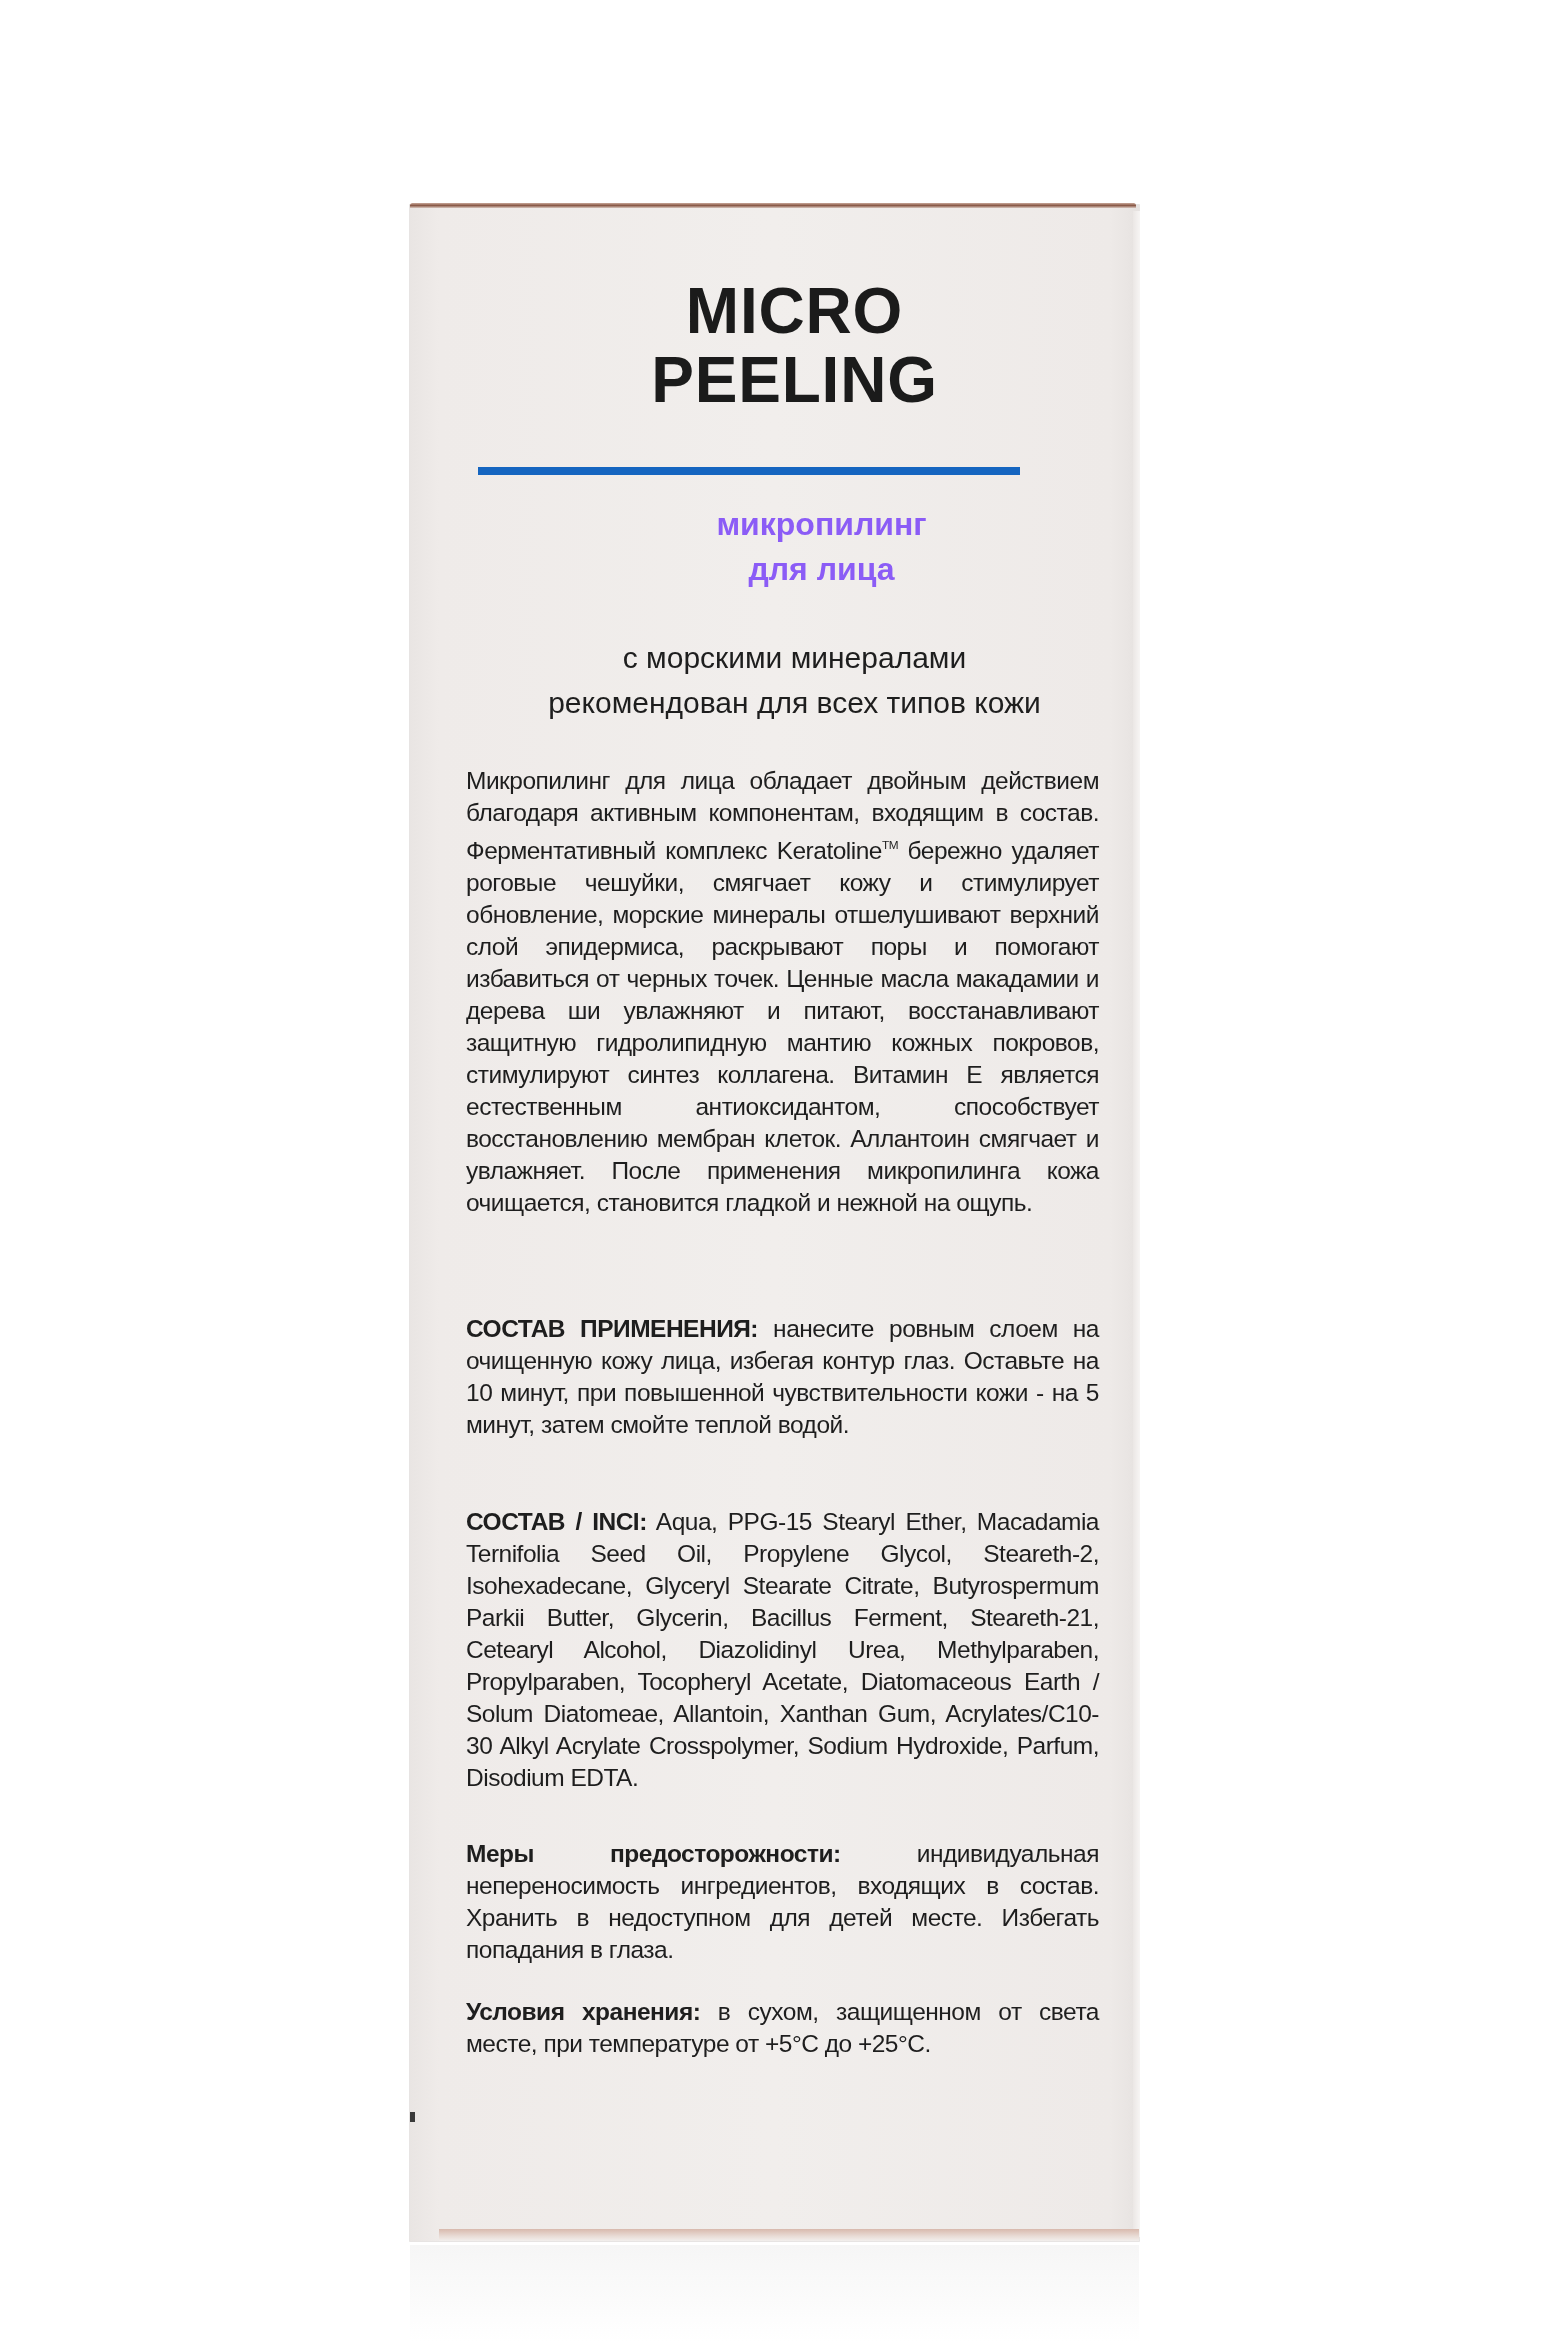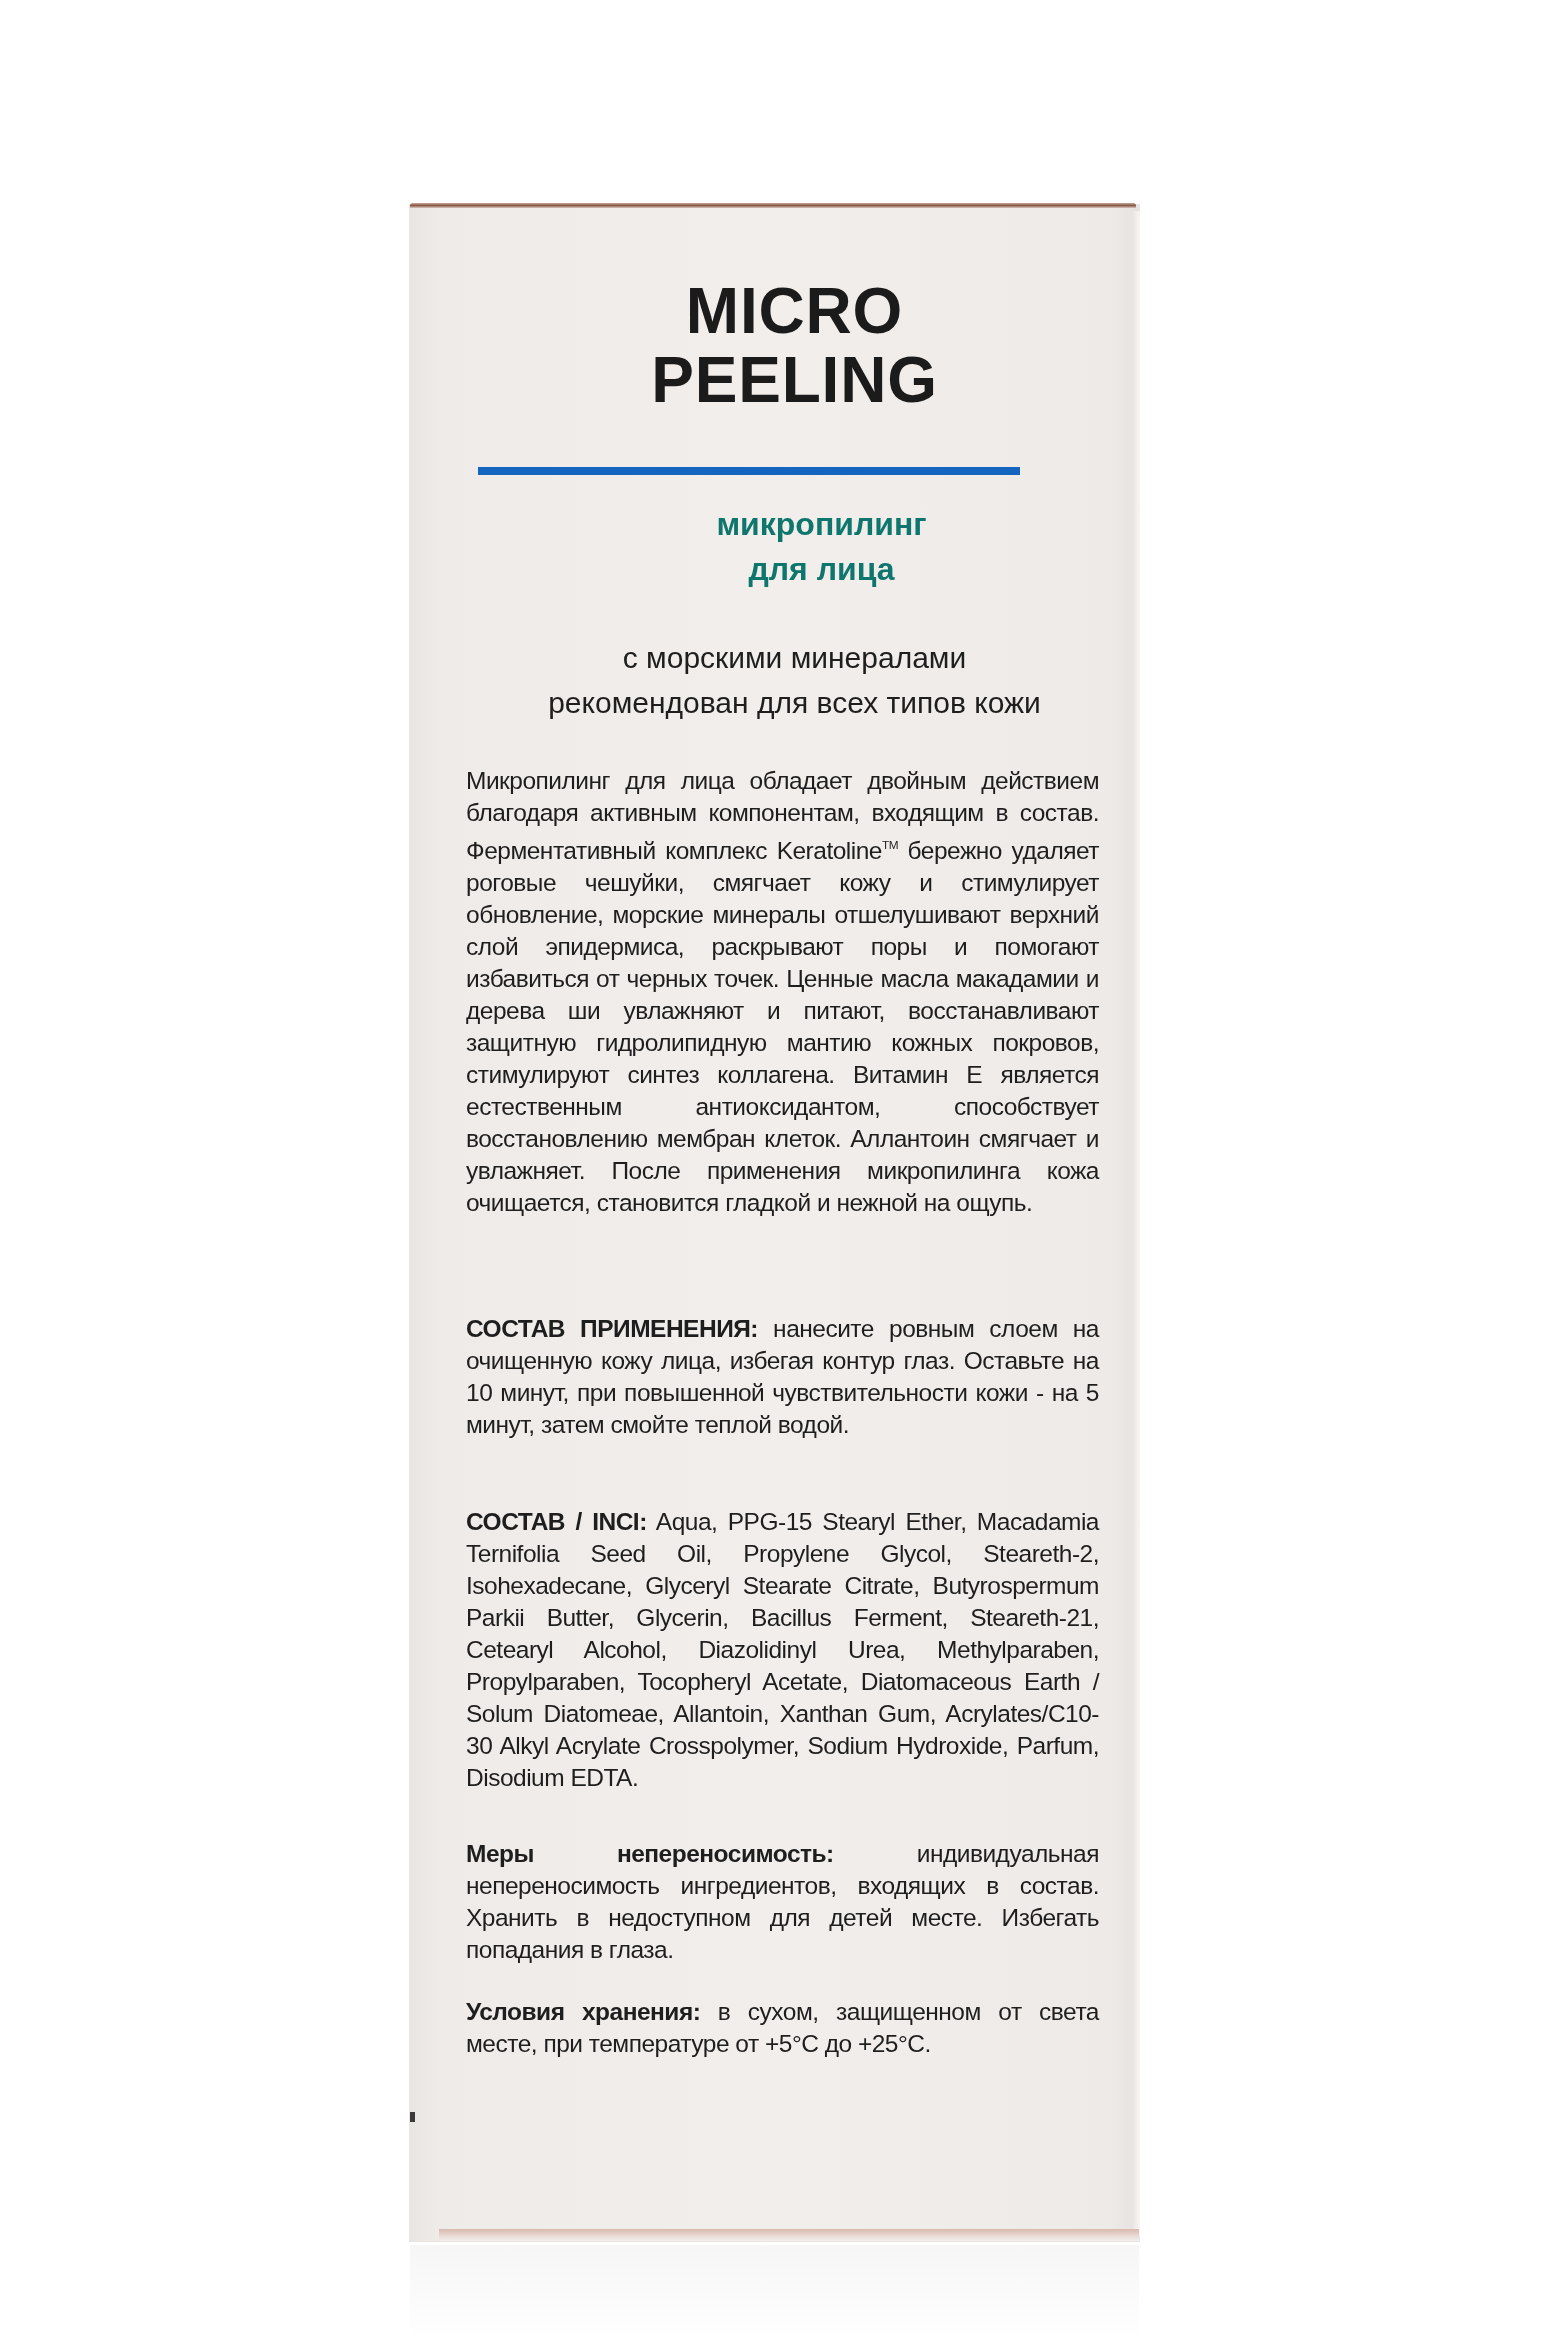--- a/index.html
+++ b/index.html
@@ -46,21 +46,21 @@
       padding-left: 20px;
     }
     .title.l1 { top: 279px; }
     .title.l2 { top: 348px; }
     .rule {
       position: absolute; left: 478px; top: 467px; width: 542px; height: 8.4px;
       background: #1565c0;
     }
     .subtitle {
       position: absolute; left: 410px; width: 823px; text-align: center;
-      color: #0f766e; font-weight: bold; font-size: 32px; line-height: 1.2;
+      color: #8b5cf6; font-weight: bold; font-size: 32px; line-height: 1.2;
     }
     .subtitle.l1 { top: 505px; }
     .subtitle.l2 { top: 550px; }
     .tagline {
       position: absolute; left: 410px; width: 729px; text-align: center;
       color: #1e1e1e; font-size: 30px; line-height: 1.2; padding-left: 20px;
     }
     .tagline.l1 { top: 640px; }
     .tagline.l2 { top: 685px; }
     .para {
@@ -96,16 +96,16 @@
 
 <div class="tagline l1">с морскими минералами</div>
 <div class="tagline l2">рекомендован для всех типов кожи</div>
 
 <div class="para p-desc"><span>Микропилинг для лица обладает двойным действием благодаря активным компонентам, входящим в состав. Ферментативный комплекс Keratoline</span><sup>TM</sup><span> бережно удаляет роговые чешуйки, смягчает кожу и стимулирует обновление, морские минералы отшелушивают верхний слой эпидермиса, раскрывают поры и помогают избавиться от черных точек. Ценные масла макадамии и дерева ши увлажняют и питают, восстанавливают защитную гидролипидную мантию кожных покровов, стимулируют синтез коллагена. Витамин Е является естественным антиоксидантом, способствует восстановлению мембран клеток. Аллантоин смягчает и увлажняет. После применения микропилинга кожа очищается, становится гладкой и нежной на ощупь.</span></div>
 
 <div class="para p-use"><b>СОСТАВ ПРИМЕНЕНИЯ:</b><span> нанесите ровным слоем на очищенную кожу лица, избегая контур глаз. Оставьте на 10 минут, при повышенной чувствительности кожи - на 5 минут, затем смойте теплой водой.</span></div>
 
 <div class="para p-inci"><b>СОСТАВ / INCI:</b><span> Aqua, PPG-15 Stearyl Ether, Macadamia Ternifolia Seed Oil, Propylene Glycol, Steareth-2, Isohexadecane, Glyceryl Stearate Citrate, Butyrospermum Parkii Butter, Glycerin, Bacillus Ferment, Steareth-21, Cetearyl Alcohol, Diazolidinyl Urea, Methylparaben, Propylparaben, Tocopheryl Acetate, Diatomaceous Earth / Solum Diatomeae, Allantoin, Xanthan Gum, Acrylates/C10-30 Alkyl Acrylate Crosspolymer, Sodium Hydroxide, Parfum, Disodium EDTA.</span></div>
 
-<div class="para p-caution"><b>Меры непереносимость:</b><span> индивидуальная непереносимость ингредиентов, входящих в состав. Хранить в недоступном для детей месте. Избегать попадания в глаза.</span></div>
+<div class="para p-caution"><b>Меры предосторожности:</b><span> индивидуальная непереносимость ингредиентов, входящих в состав. Хранить в недоступном для детей месте. Избегать попадания в глаза.</span></div>
 
 <div class="para p-storage"><b>Условия хранения:</b><span> в сухом, защищенном от света месте,  при температуре от +5°С до +25°С.</span></div>
 
 
 </body></html>

